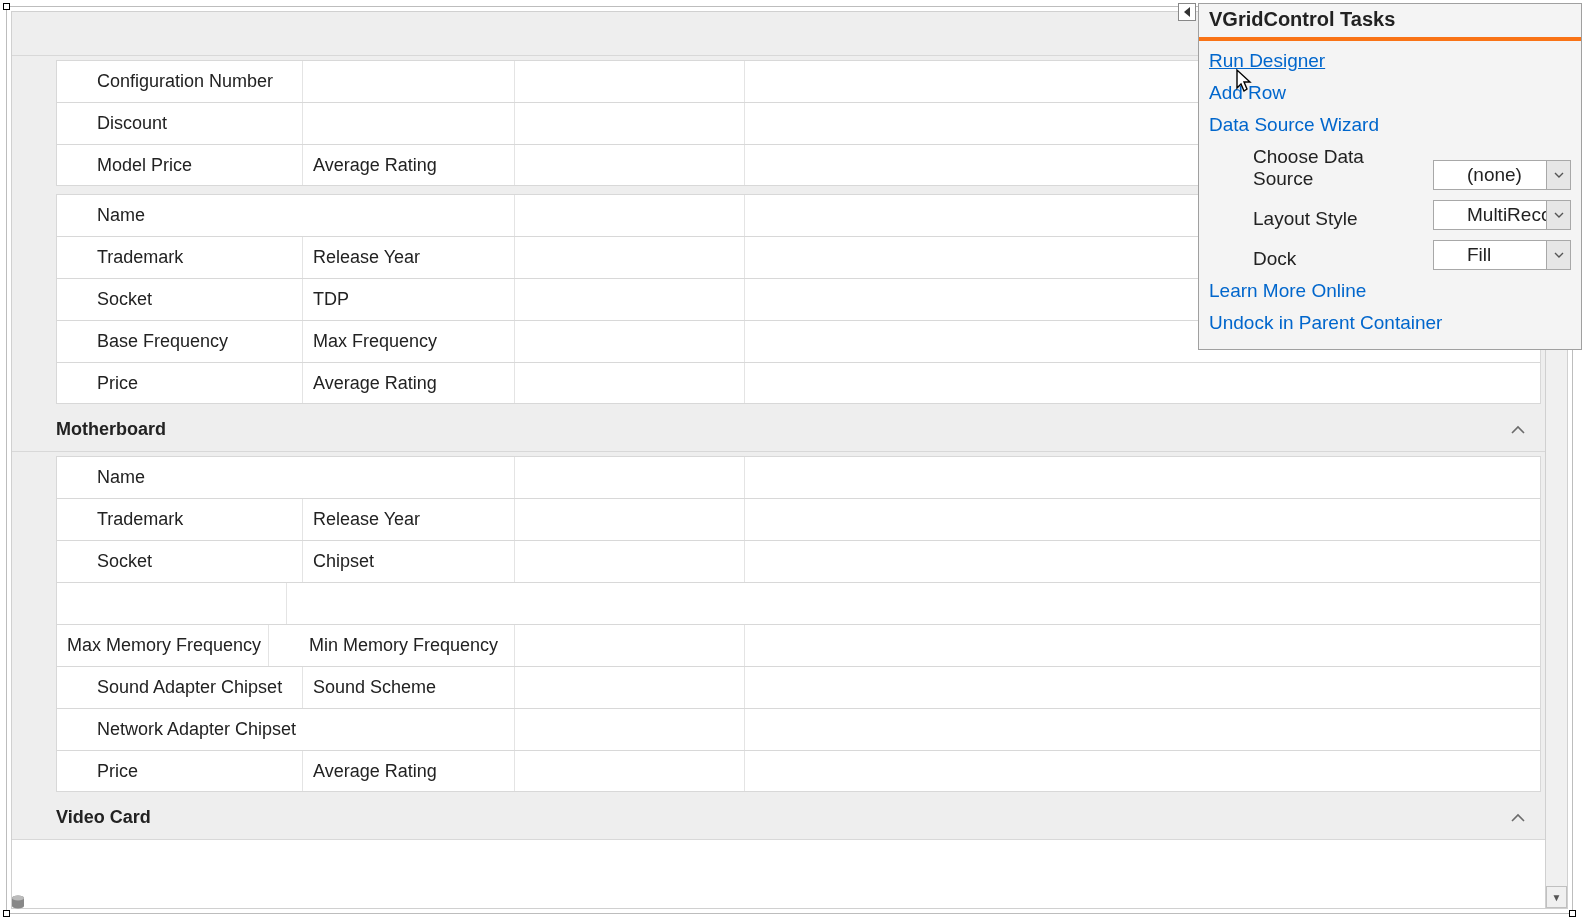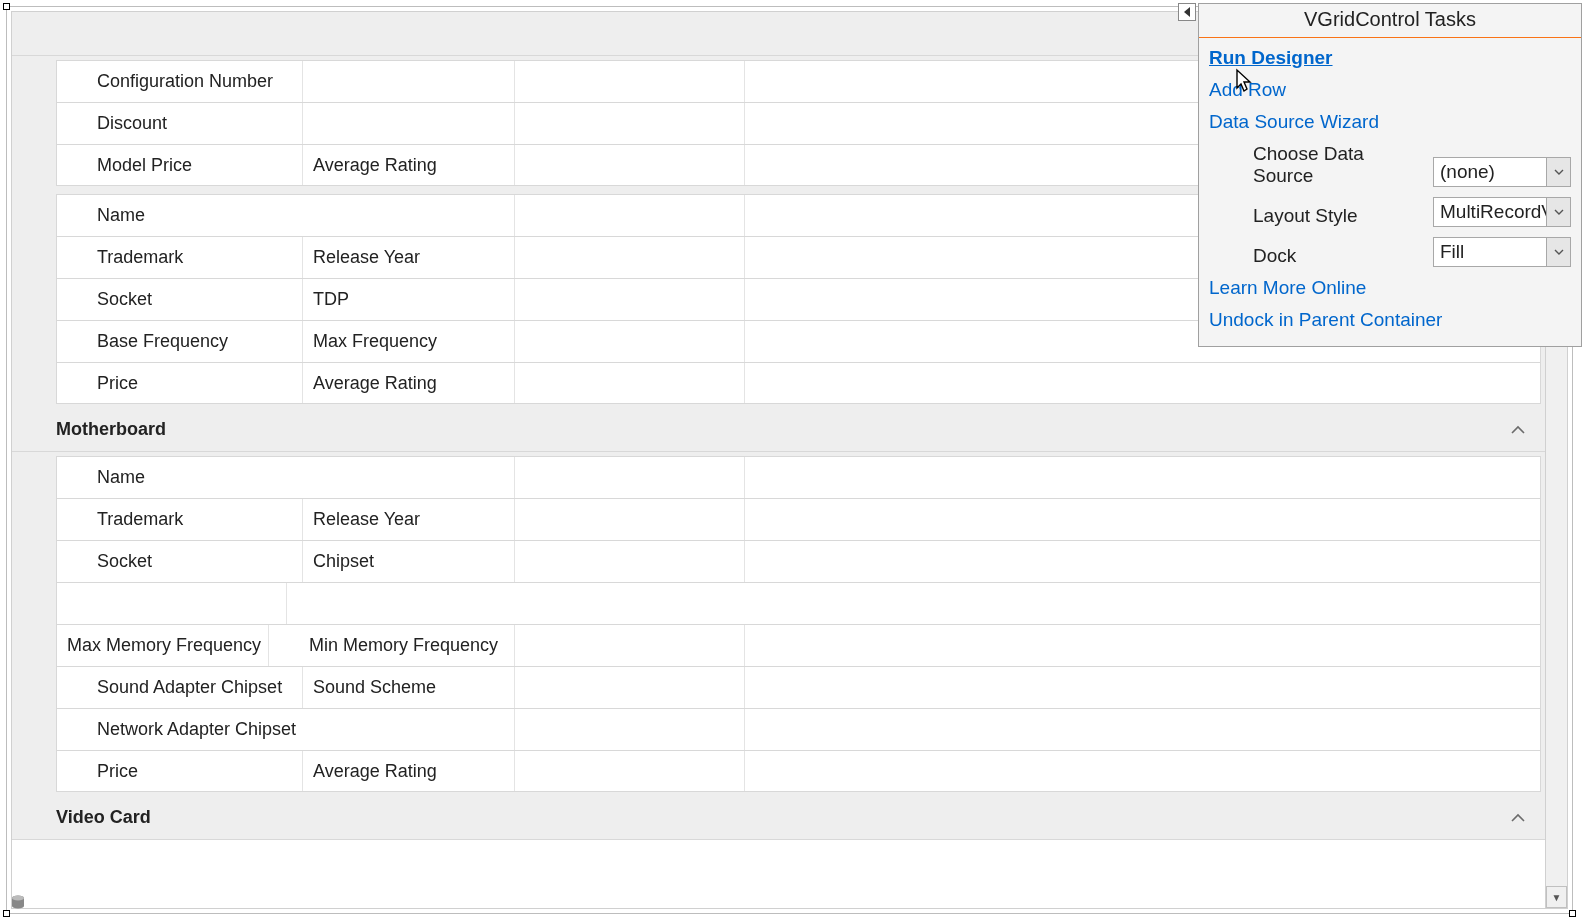--- a/index.html
+++ b/index.html
@@ -159,51 +159,51 @@
     position: absolute;
     left: 1198px;
     top: 3px;
     width: 384px;
     border: 1px solid #a0a0a0;
     background: #f4f4f4;
     z-index: 9;
   }
   .tasks-title {
     padding: 4px 10px 6px 10px;
-    font-weight: 400;
+    font-weight: 700;
     font-size: 20px;
     color: #222;
-    border-bottom: 1px solid #f97316;
-    text-align: center;
+    border-bottom: 4px solid #f97316;
   }
   .tasks-body {
     padding: 4px 10px 10px 10px;
     font-size: 19px;
   }
   .task-link {
     color: #0066cc;
     cursor: pointer;
     padding: 5px 0;
   }
-  .task-link.u { text-decoration: underline; font-weight: bold; }
+  .task-link.u { text-decoration: underline; }
   .task-prop {
     display: flex;
     align-items: flex-end;
     padding: 5px 0;
     gap: 16px;
     margin-left: 44px;
   }
   .task-prop-label { flex: 1; color: #222; }
   .task-combo {
     width: 138px;
     height: 30px;
     display: flex;
     align-items: stretch;
     border: 1px solid #a8a8a8;
     background: #fff;
+    padding-left: 27px;
   }
   .task-combo-val {
     flex: 1;
     padding: 0 6px;
     display: flex;
     align-items: center;
     overflow: hidden;
     white-space: nowrap;
   }
   .task-combo-btn {

